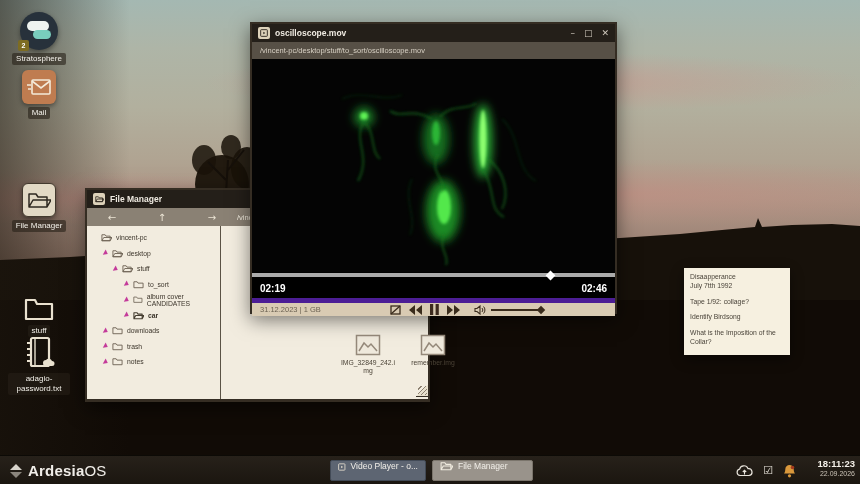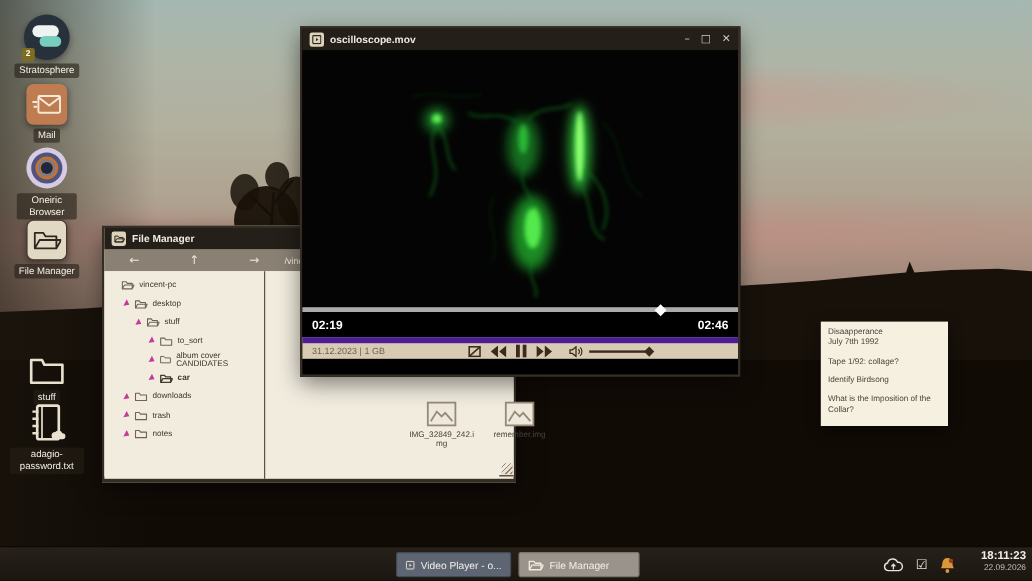--- a/index.html
+++ b/index.html
@@ -110,21 +110,21 @@
   .taskbar{position:absolute;left:0;bottom:0;width:860px;height:29px;
     background:linear-gradient(180deg,#27211a,#1b1610);border-top:1px solid #0c0a06;z-index:50;}
   .brand{position:absolute;left:10px;top:0;height:29px;display:flex;align-items:center;gap:6px;}
   .logo{display:flex;flex-direction:column;gap:2px;}
   .logo .t-up{width:0;height:0;border-left:6px solid transparent;border-right:6px solid transparent;
               border-bottom:6px solid #d8d4cc;}
   .logo .t-dn{width:0;height:0;border-left:6px solid transparent;border-right:6px solid transparent;
               border-top:6px solid #8a857c;}
   .brand-text{font-size:15px;color:#f0ede8;letter-spacing:.2px;}
   .brand-text b{font-weight:bold;}
-  .titem{position:absolute;top:4px;height:21px;border-radius:2px;display:flex;align-items:center;
+  .titem{position:absolute;top:4px;height:21px;border-radius:2px;display:flex;
          gap:5px;padding:0 7px;color:#f2efe9;font-size:8.5px;white-space:nowrap;}
   .titem.active{left:330px;width:96px;background:#5d6572;border:1px solid #424a56;}
   .titem.idle{left:432px;width:101px;background:#99938b;border:1px solid #7b756c;}
   .tray{position:absolute;right:64px;top:0;height:29px;display:flex;align-items:center;gap:10px;
         color:#e8e4dc;}
   .tray .glyph{font-family:"DejaVu Sans",sans-serif;font-size:11px;}
   .clock{position:absolute;right:5px;top:3px;text-align:right;line-height:1.15;}
   .clock .t{font-size:9.5px;font-weight:bold;color:#f3efe8;}
   .clock .d{font-size:7px;color:#c9c2b6;}
 </style>
@@ -162,30 +162,20 @@
     <div class="tile mail">
       <svg width="26" height="20" viewBox="0 0 26 20">
         <rect x="6" y="3" width="18" height="14" rx="1" fill="none" stroke="#f4ead9" stroke-width="1.6"></rect>
         <path d="M6,4 L15,11 L24,4" fill="none" stroke="#f4ead9" stroke-width="1.6"></path>
         <path d="M1,8 L5,8 M2,12 L5,12" stroke="#f4ead9" stroke-width="1.6"></path>
       </svg>
     </div>
     <div class="dlabel">Mail</div>
   </div>
 
-  <div class="dicon" style="top:122px">
-    <svg width="36" height="36" viewBox="0 0 36 36">
-      <circle cx="18" cy="18" r="17" fill="#d5cce4"></circle>
-      <circle cx="18" cy="18" r="13" fill="#52527e"></circle>
-      <circle cx="18" cy="18" r="9.5" fill="#c07434"></circle>
-      <circle cx="18" cy="18" r="5" fill="#1d2742"></circle>
-      <circle cx="18" cy="18" r="6.5" fill="none" stroke="#5f7fae" stroke-width="1.2"></circle>
-    </svg>
-    <div class="dlabel" style="width:50px">Oneiric Browser</div>
-  </div>
 
   <div class="dicon" style="top:183px">
     <div class="tile cream">
       <svg width="24" height="18" viewBox="0 0 24 18">
         <path d="M2,16 L2,3 L9,3 L11,6 L20,6 L20,16 Z M2,16 L6,9 L24,9 L20,16 Z" fill="none" stroke="#2e2820" stroke-width="1.5" stroke-linejoin="round"></path>
       </svg>
     </div>
     <div class="dlabel">File Manager</div>
   </div>
 
@@ -323,20 +313,21 @@
           <path d="M5,4 L8,6 L5,8 Z" fill="#2e2820"></path>
         </svg>
       </span>
       <span class="wtitle">oscilloscope.mov</span>
       <span class="wctrls">
         <span>–</span>
         <span>□</span>
         <span>✕</span>
       </span>
     </div>
+    <div class="vp-path">/vincent-pc/desktop/stuff/to_sort/oscilloscope.mov</div>
     <div class="vp-video">
       <svg width="367" height="213" viewBox="0 0 367 213" preserveAspectRatio="none">
         <defs>
           <filter id="b5" x="-60%" y="-60%" width="220%" height="220%">
               <feGaussianBlur stdDeviation="5"></feGaussianBlur>
             </filter>
           <filter id="b2" x="-60%" y="-60%" width="220%" height="220%">
               <feGaussianBlur stdDeviation="1.8"></feGaussianBlur>
             </filter>
         </defs>
@@ -409,20 +400,27 @@
     <div class="qn-body">
       <div class="qn-note">Disaapperance
 July 7tth 1992</div>
       <div class="qn-note">Tape 1/92: collage?</div>
       <div class="qn-note">Identify Birdsong</div>
       <div class="qn-note">What is the Imposition of the Collar?</div>
     </div>
   </div>
 
   <div class="taskbar">
+    <div class="brand">
+      <span class="logo">
+        <span class="t-up"></span>
+          <span class="t-dn"></span>
+      </span>
+      <span class="brand-text"><b>Ardesia</b><span>OS</span></span>
+    </div>
 
     <div class="titem active">
       <svg width="12" height="12" viewBox="0 0 12 12">
         <rect x="1" y="1" width="10" height="10" rx="1" fill="none" stroke="#e9e2d2" stroke-width="1.3"></rect>
         <path d="M5,4 L8,6 L5,8 Z" fill="#e9e2d2"></path>
       </svg>
       <span>Video Player - o...</span>
     </div>
     <div class="titem idle">
       <svg width="13" height="10" viewBox="0 0 24 18">

